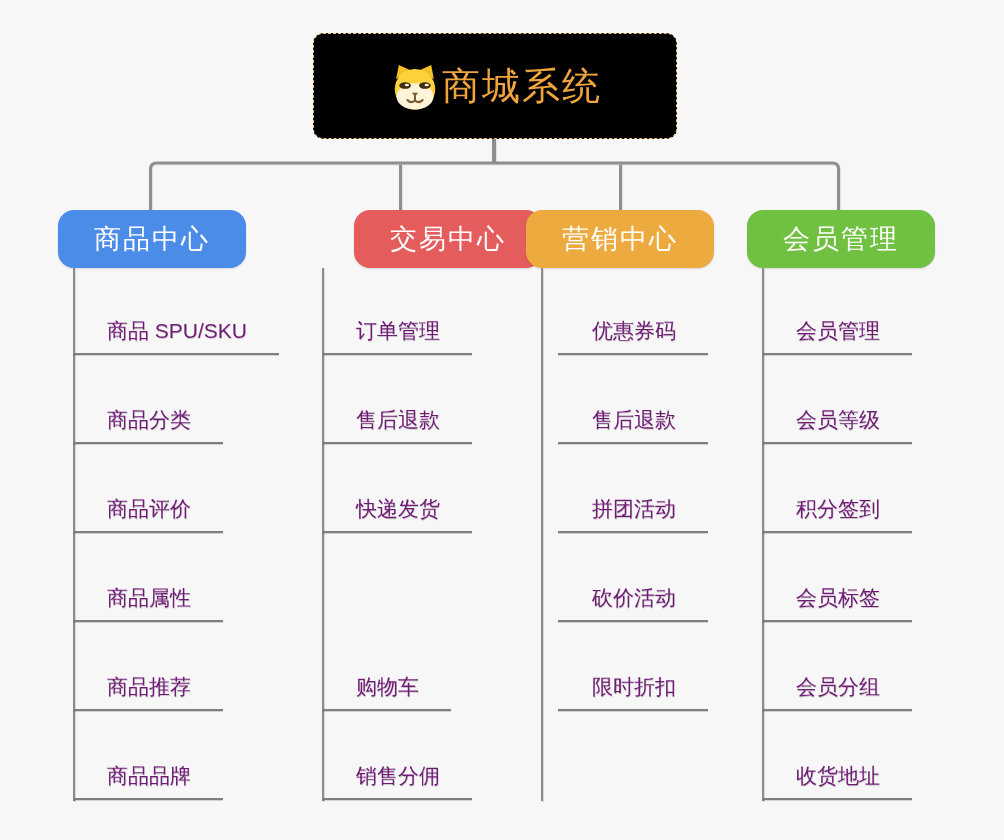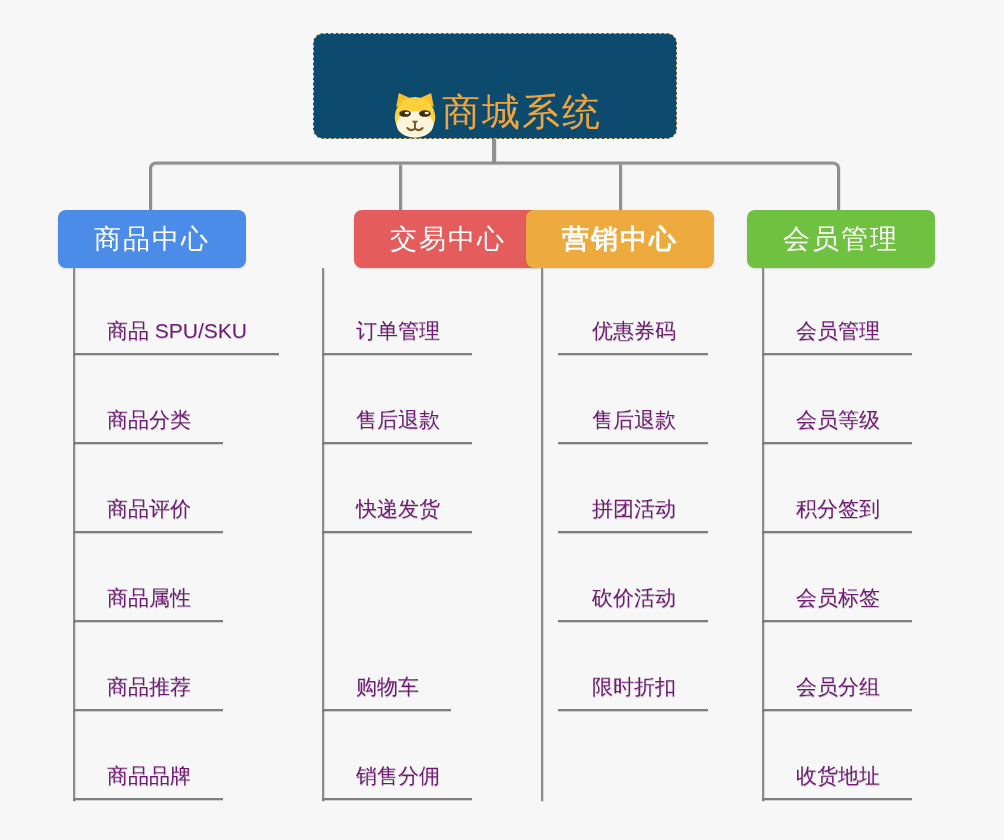--- a/index.html
+++ b/index.html
@@ -5,27 +5,27 @@
   html,body { margin:0; padding:0; background:#f7f7f8; }
   .canvas {
     position:relative; width:1004px; height:840px; background:#f7f7f8;
     font-family:"Liberation Sans","DejaVu Sans",sans-serif; overflow:hidden;
   }
   .connectors { position:absolute; left:0; top:0; pointer-events:none;
     filter:drop-shadow(1px 1px 0 rgba(0,0,0,0.08)); }
 
   .root-node {
     position:absolute; left:313px; top:33px; width:364px; height:106px;
-    background:#0c4a6e; border:1px dashed #edc47e; border-radius:10px;
-    box-sizing:border-box; display:flex; align-items:flex-end; justify-content:center; gap:0;
+    background:#000000; border:1px dashed #edc47e; border-radius:10px;
+    box-sizing:border-box; display:flex; align-items:center; justify-content:center; gap:0;
   }
   .root-title { font-size:38px; color:#f0a53c; letter-spacing:2px; }
 
   .branch-header {
-    position:absolute; top:210px; width:188px; height:58px; border-radius:8px;
+    position:absolute; top:210px; width:188px; height:58px; border-radius:16px;
     color:#ffffff; font-size:27px; letter-spacing:2px;
     display:flex; align-items:center; justify-content:center;
     box-shadow:0 1px 2px rgba(0,0,0,0.12);
   }
   .h0{left:58px} .h1{left:307px} .h2{left:526px} .h3{left:747px}
 
   .vline {
     position:absolute; top:268px; width:2px; height:533px; background:#8d8d8d;
     box-shadow:1px 1px 0 rgba(0,0,0,0.12);
   }
@@ -81,21 +81,21 @@
   <div class="leaf c0 r5">商品品牌</div>
 
   <div class="branch-header h1" style="background-color: rgb(228, 92, 92); margin-left: 47px;">交易中心</div>
   <div class="vline v1"></div>
   <div class="leaf c1 r0">订单管理</div>
   <div class="leaf c1 r1">售后退款</div>
   <div class="leaf c1 r2">快递发货</div>
   <div class="leaf c1 r4">购物车</div>
   <div class="leaf c1 r5">销售分佣</div>
 
-  <div class="branch-header h2" style="background-color: rgb(236, 170, 63); font-weight: bold;">营销中心</div>
+  <div class="branch-header h2" style="background-color: rgb(236, 170, 63);">营销中心</div>
   <div class="vline v2"></div>
   <div class="leaf c2 r0">优惠券码</div>
   <div class="leaf c2 r1">售后退款</div>
   <div class="leaf c2 r2">拼团活动</div>
   <div class="leaf c2 r3">砍价活动</div>
   <div class="leaf c2 r4">限时折扣</div>
 
   <div class="branch-header h3" style="background-color: rgb(112, 192, 65);">会员管理</div>
   <div class="vline v3"></div>
   <div class="leaf c3 r0">会员管理</div>

